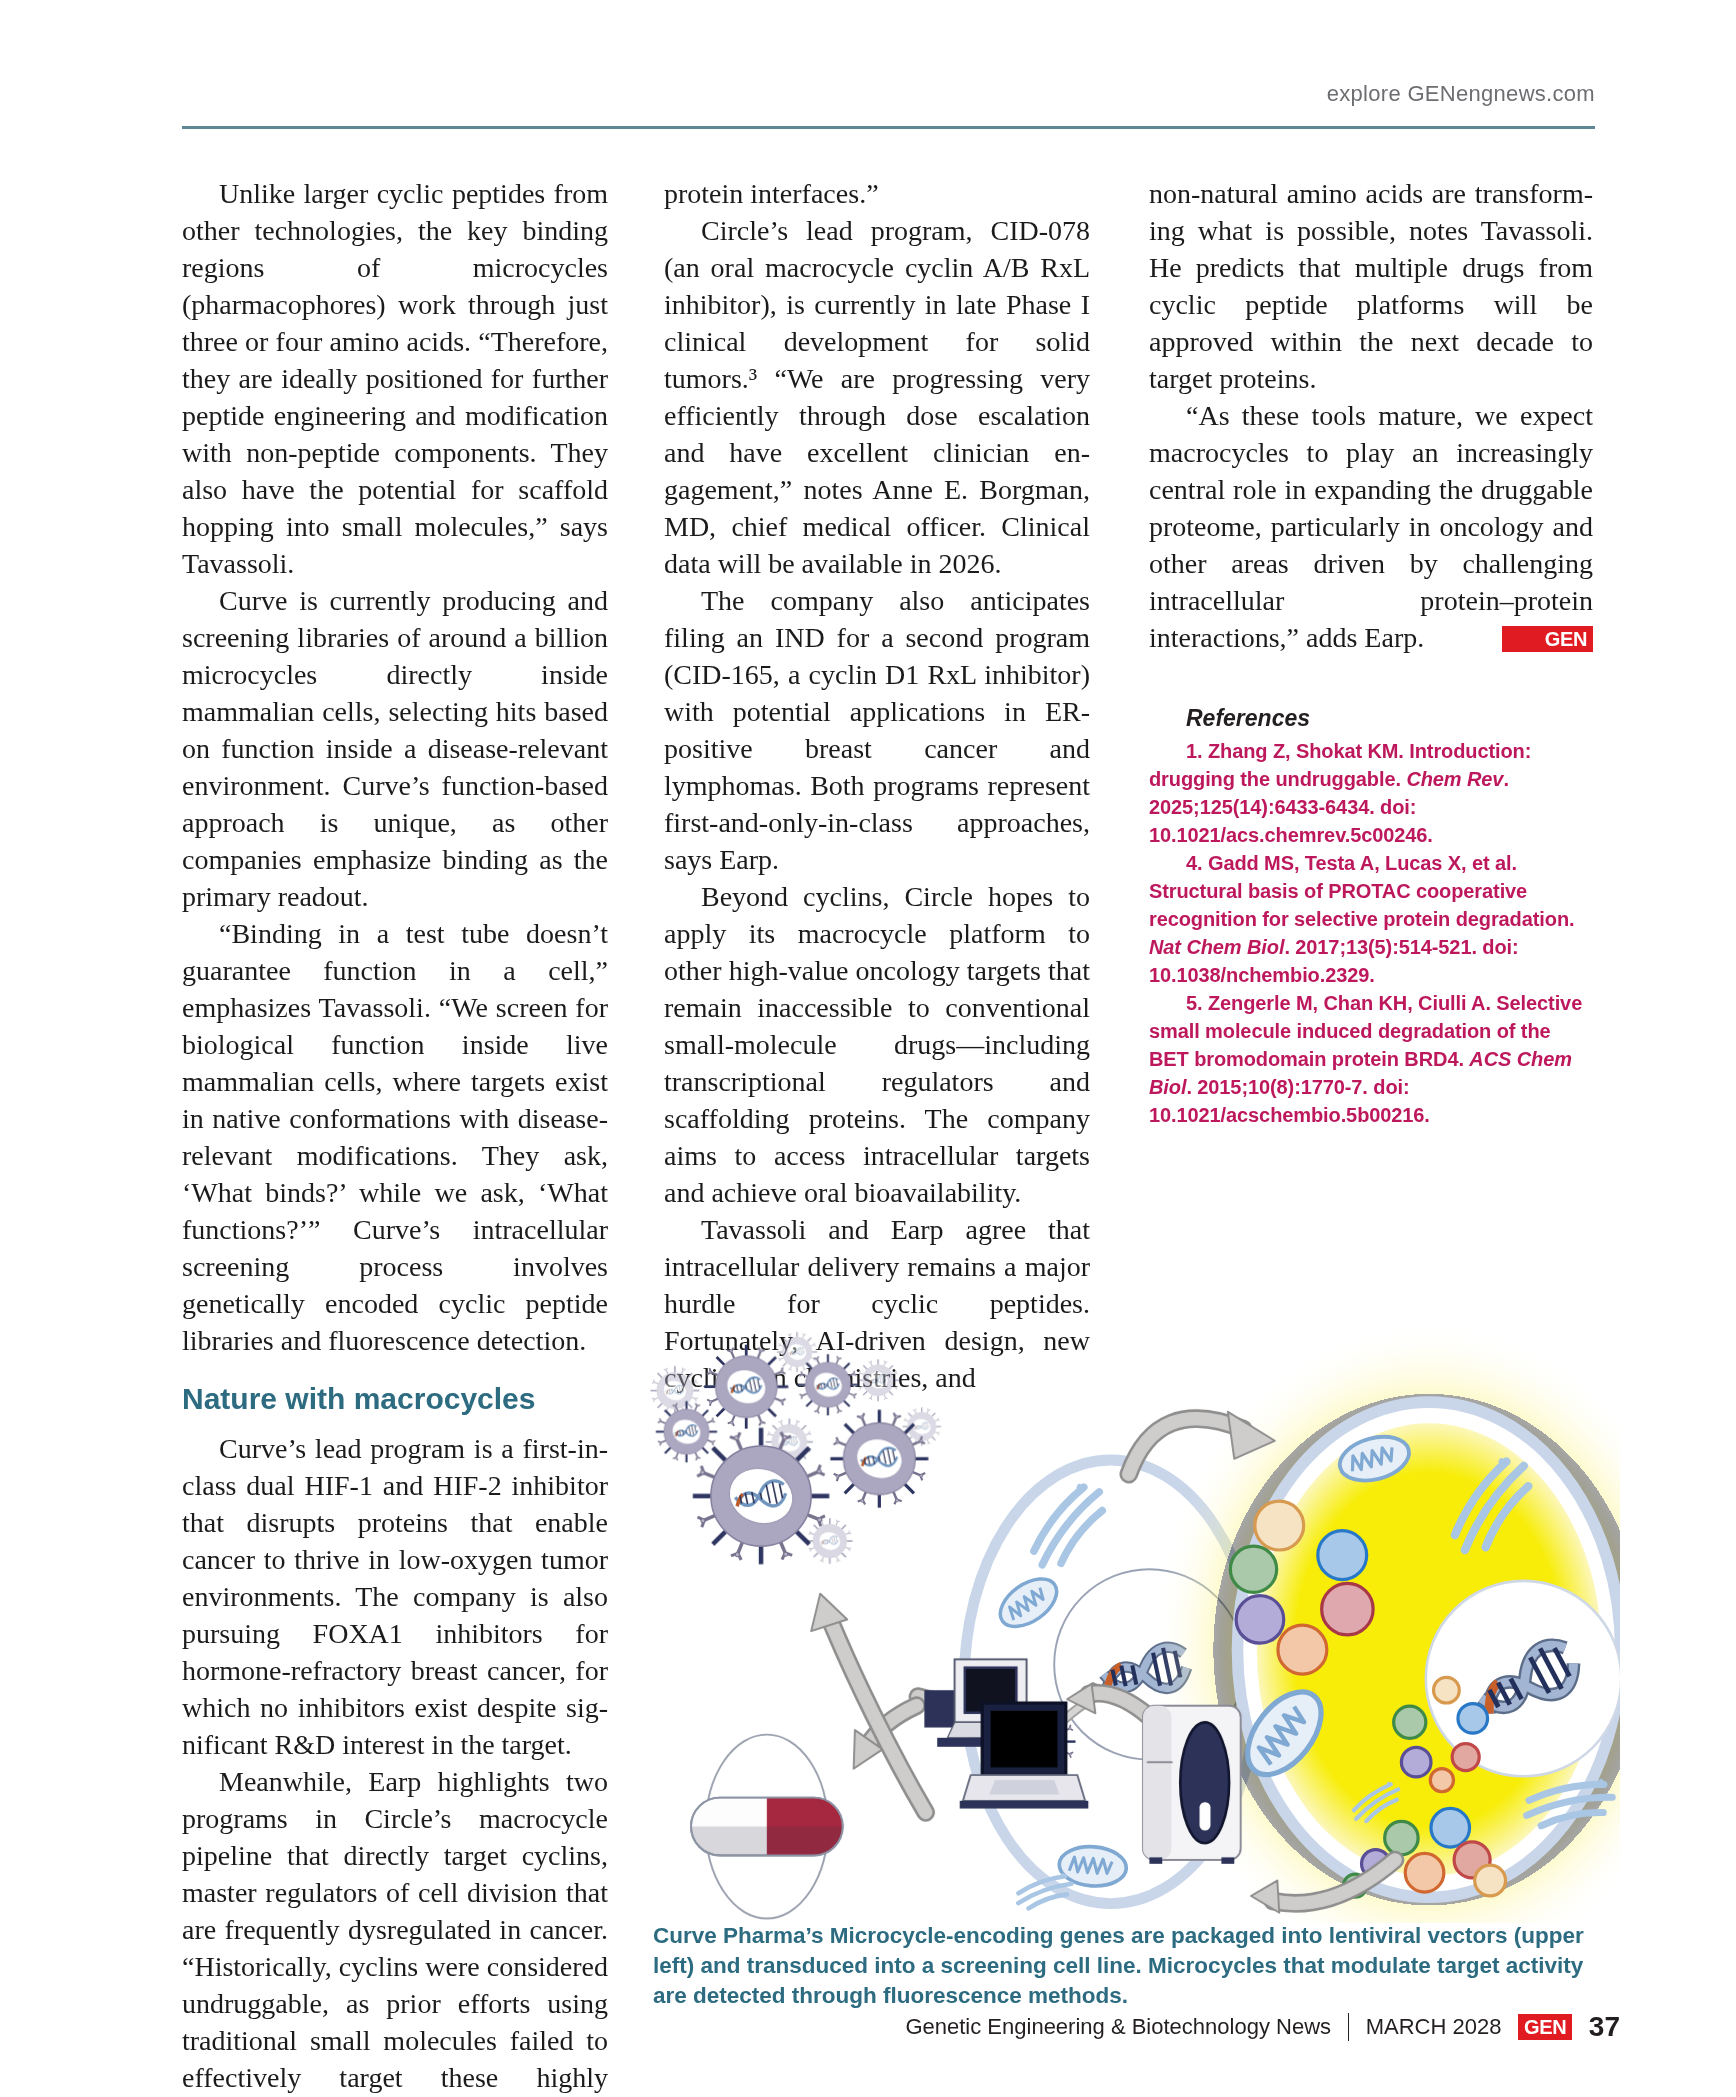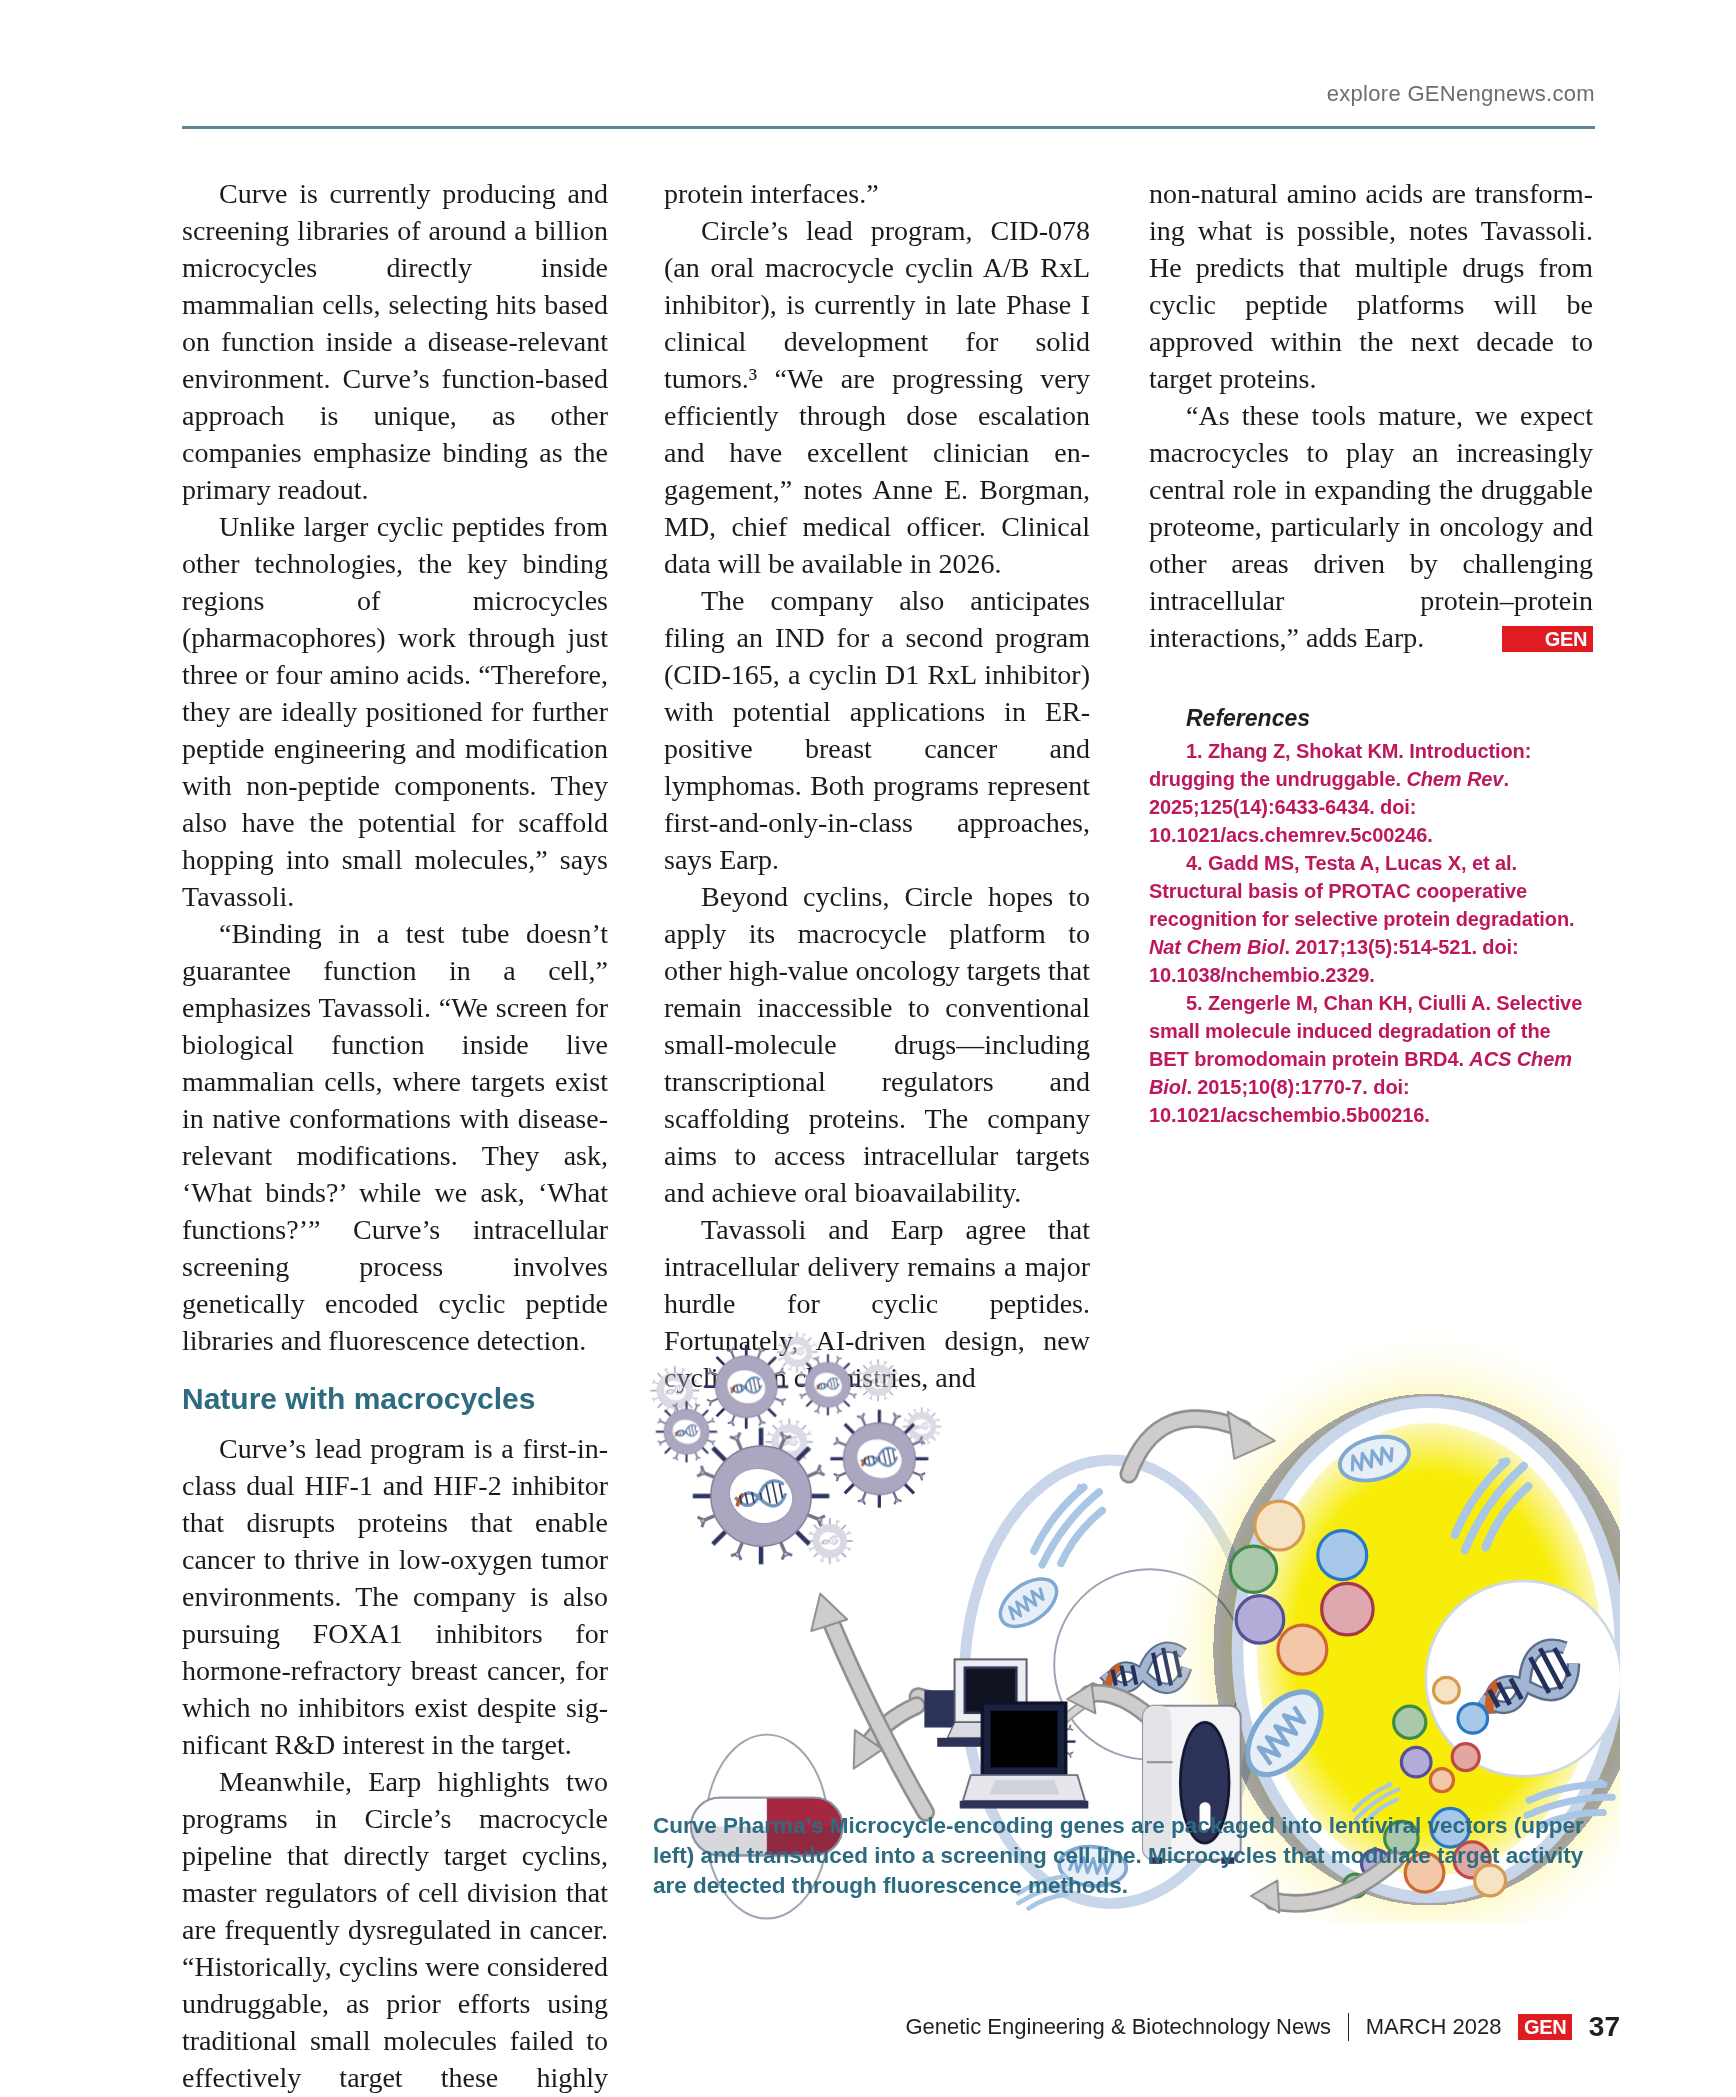--- a/index.html
+++ b/index.html
@@ -24,21 +24,21 @@
   .ref{font-size:20px;line-height:28px;font-weight:700;letter-spacing:-0.1px;color:#be185d;
        margin:0 0 19.3px 0;text-indent:0;text-align:left;}
   .ref i{font-style:italic;}
   
   .gen-logo{display:inline-block;background:#e11b22;color:#ffffff;font-family:"Liberation Sans",sans-serif;
             font-weight:700;font-size:20px;line-height:20px;padding:2.6px 5.8px 3.2px 5.8px;letter-spacing:-0.3px;}
   .p-rel{position:relative;}
   .gen-end{position:absolute;right:0;bottom:3.9px;}
   
   #figure{position:absolute;left:635px;top:1312px;width:985px;height:611px;}
-  .caption{position:absolute;left:653px;top:1811px;width:964px;font-family:"Liberation Sans",sans-serif;
+  .caption{position:absolute;left:653px;top:1921px;width:964px;font-family:"Liberation Sans",sans-serif;
            font-weight:700;font-size:22.5px;line-height:30px;color:#2c6b80;text-align:left;}
   
   .footer{position:absolute;top:2011px;right:116px;display:flex;align-items:center;gap:16.7px;
           font-family:"Liberation Sans",sans-serif;color:#231f20;}
   .footer .pub,.footer .date{font-size:22px;text-align:right;}
   .footer .sep{display:inline-block;width:1.3px;height:28px;background:#231f20;}
   .footer .pagenum{font-size:28px;font-weight:700;}
   
   .a1{fill:none;stroke:#8f8e8e;stroke-width:29;stroke-linecap:round;}
   .a2{fill:none;stroke:#cecdcb;stroke-width:21;stroke-linecap:round;}
@@ -48,22 +48,22 @@
 </style>
 </head>
 <body>
 
 <div id="page">
 
   <div class="explore">explore GENengnews.com</div>
   <div class="toprule"></div>
 
   <div class="col" id="col1">
+    <p>Unlike larger cyclic peptides from other technologies, the key binding re­gions of microcycles (pharmacophores) work through just three or four amino acids. “Therefore, they are ideally po­sitioned for further peptide engineering and modification with non-peptide com­ponents. They also have the potential for scaffold hopping into small molecules,” says Tavassoli.</p>
     <p>Curve is currently producing and screening libraries of around a billion mi­crocycles directly inside mammalian cells, selecting hits based on function inside a disease-relevant environment. Curve’s function-based approach is unique, as other companies emphasize binding as the primary readout.</p>
-    <p>Unlike larger cyclic peptides from other technologies, the key binding re­gions of microcycles (pharmacophores) work through just three or four amino acids. “Therefore, they are ideally po­sitioned for further peptide engineering and modification with non-peptide com­ponents. They also have the potential for scaffold hopping into small molecules,” says Tavassoli.</p>
     <p>“Binding in a test tube doesn’t guar­antee function in a cell,” emphasizes Tavassoli. “We screen for biological function inside live mammalian cells, where targets exist in native conforma­tions with disease-relevant modifications. They ask, ‘What binds?’ while we ask, ‘What functions?’” Curve’s intracellular screening process involves genetically encoded cyclic peptide libraries and fluo­rescence detection.</p>
     <h2 class="subhead">Nature with macrocycles</h2>
     <p>Curve’s lead program is a first-in-class dual HIF-1 and HIF-2 inhibitor that dis­rupts proteins that enable cancer to thrive in low-oxygen tumor environments. The company is also pursuing FOXA1 inhibi­tors for hormone-refractory breast cancer, for which no inhibitors exist despite sig­nificant R&amp;D interest in the target.</p>
     <p>Meanwhile, Earp highlights two programs in Circle’s macrocycle pipeline that directly target cyclins, master regu­lators of cell division that are frequently dysregulated in cancer. “Historically, cyclins were considered undruggable, as prior efforts using traditional small mol­ecules failed to effectively target these highly dynamic intracellular protein–</p>
   </div>
 
   <div class="col" id="col2">
     <p class="noindent">protein interfaces.”</p>
     <p>Circle’s lead program, CID-078 (an oral macrocycle cyclin A/B RxL inhib­itor), is currently in late Phase I clinical development for solid tumors.³ “We are progressing very efficiently through dose escalation and have excellent clinician en­gagement,” notes Anne E. Borgman, MD, chief medical officer. Clinical data will be available in 2026.</p>
     <p>The company also anticipates filing an IND for a second program (CID-165, a cyclin D1 RxL inhibitor) with potential applications in ER-positive breast cancer and lymphomas. Both programs repre­sent first-and-only-in-class approaches, says Earp.</p>

